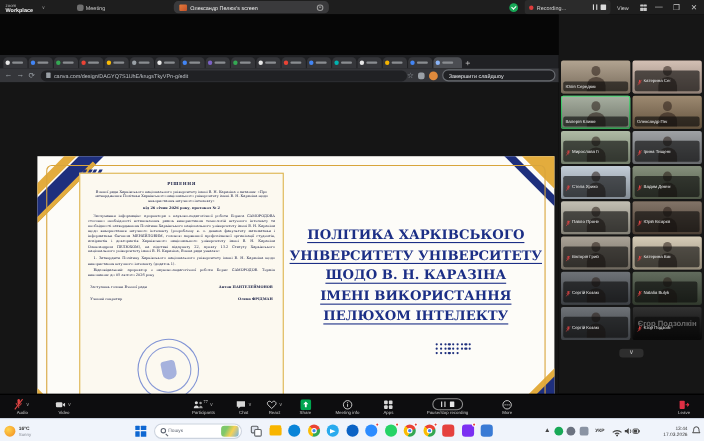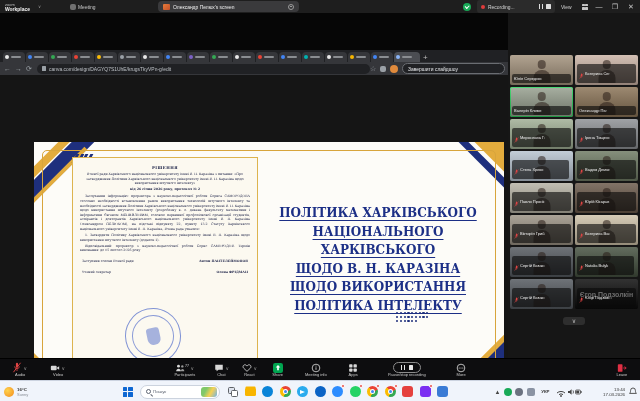--- a/index.html
+++ b/index.html
@@ -305,24 +305,24 @@
             <div class="sig-row">
               <span>Учений секретар</span>
               <span class="sig-name">Олена ФРІДМАН</span>
             </div>
           </div>
           <div class="stamp"></div>
         </div>
 
         <div class="slide-title">
           <div>ПОЛІТИКА ХАРКІВСЬКОГО</div>
-          <div>НАЦІОНАЛЬНОГО ХАРКІВСЬКОГО</div>
+          <div>УНІВЕРСИТЕТУ УНІВЕРСИТЕТУ</div>
           <div>ЩОДО В. Н. КАРАЗІНА</div>
-          <div>ЩОДО ВИКОРИСТАННЯ</div>
-          <div>ПОЛІТИКА ІНТЕЛЕКТУ</div>
+          <div>ІМЕНІ ВИКОРИСТАННЯ</div>
+          <div>ПЕЛЮХОМ ІНТЕЛЕКТУ</div>
         </div>
         <div class="dots" id="dots">
             <i></i>
             <i></i>
             <i></i>
             <i></i>
             <i></i>
             <i></i>
             <i></i>
             <i></i>

